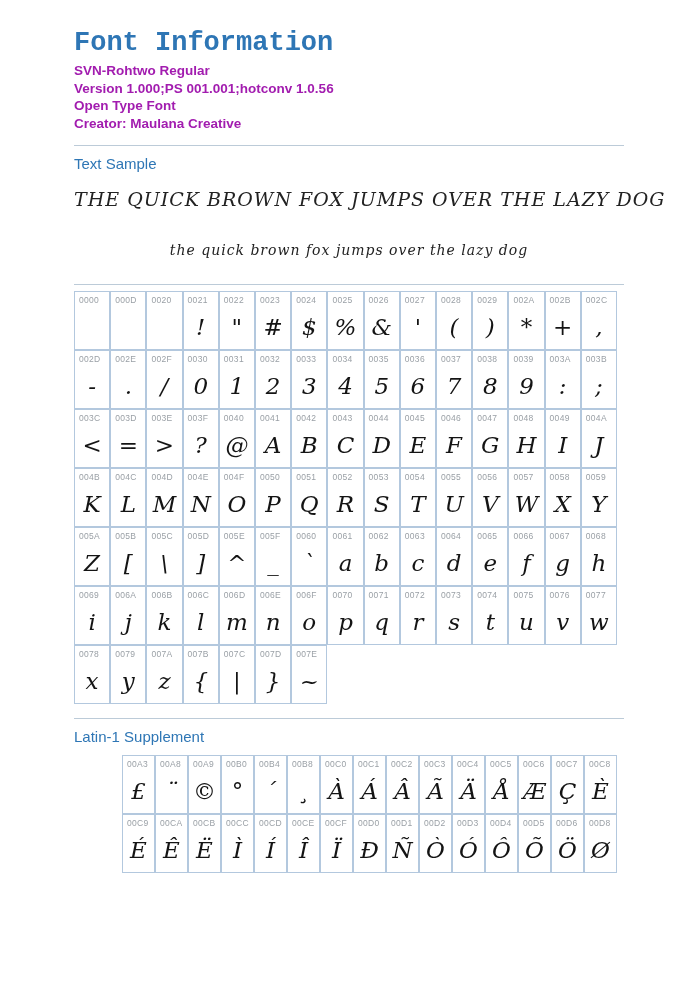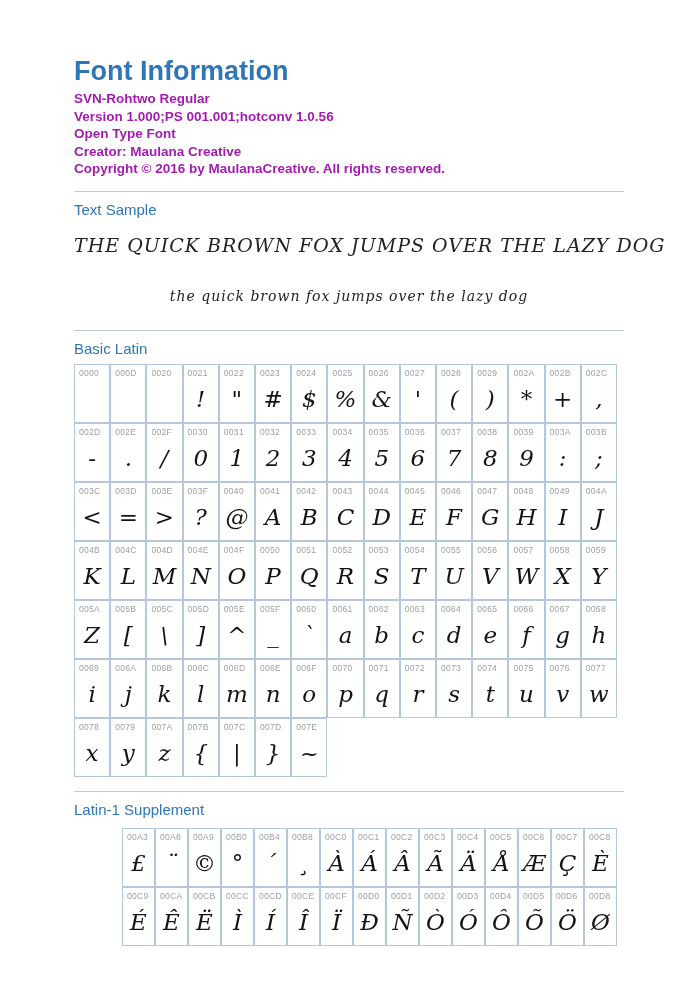--- a/index.html
+++ b/index.html
@@ -12,25 +12,26 @@
     overflow: hidden;
     font-family: "Liberation Sans", sans-serif;
     color: #1c1c1c;
   }
   .content {
     width: 550px;
     margin-left: 74px;
   }
   .title {
     margin: 0;
-    padding-top: 56px;
+    padding-top: 28px;
     color: #2e76b5;
     font-size: 27px;
     font-weight: bold;
     line-height: 30px;
+    font-family: Liberation Mono, monospace;
   }
   .meta-block { margin-top: 4px; }
   .meta-line {
     font-size: 13.5px;
     font-weight: bold;
     line-height: 17.5px;
     color: #a21caf;
   }
   .rule {
     border: none;
@@ -106,30 +107,28 @@
 <div class="page">
   <div class="content">
 
     <h1 class="title">Font Information</h1>
 
     <div class="meta-block">
       <div class="meta-line">SVN-Rohtwo Regular</div>
       <div class="meta-line">Version 1.000;PS 001.001;hotconv 1.0.56</div>
       <div class="meta-line">Open Type Font</div>
       <div class="meta-line">Creator: Maulana Creative</div>
-      <div class="meta-line">Copyright © 2016 by MaulanaCreative. All rights reserved.</div>
     </div>
 
     <hr class="rule rule-text-sample">
     <h2 class="section-heading">Text Sample</h2>
     <div class="sample-upper">THE QUICK BROWN FOX JUMPS OVER THE LAZY DOG</div>
     <div class="sample-lower">the quick brown fox jumps over the lazy dog</div>
 
     <hr class="rule rule-basic-latin">
-    <h2 class="section-heading">Basic Latin</h2>
     <div class="glyph-grid grid-basic-latin">
 
         <div class="glyph-cell">
           <span class="cell-code">0000</span>
           <span class="cell-glyph"></span>
         </div>
 
         <div class="glyph-cell">
           <span class="cell-code">000D</span>
           <span class="cell-glyph"></span>

